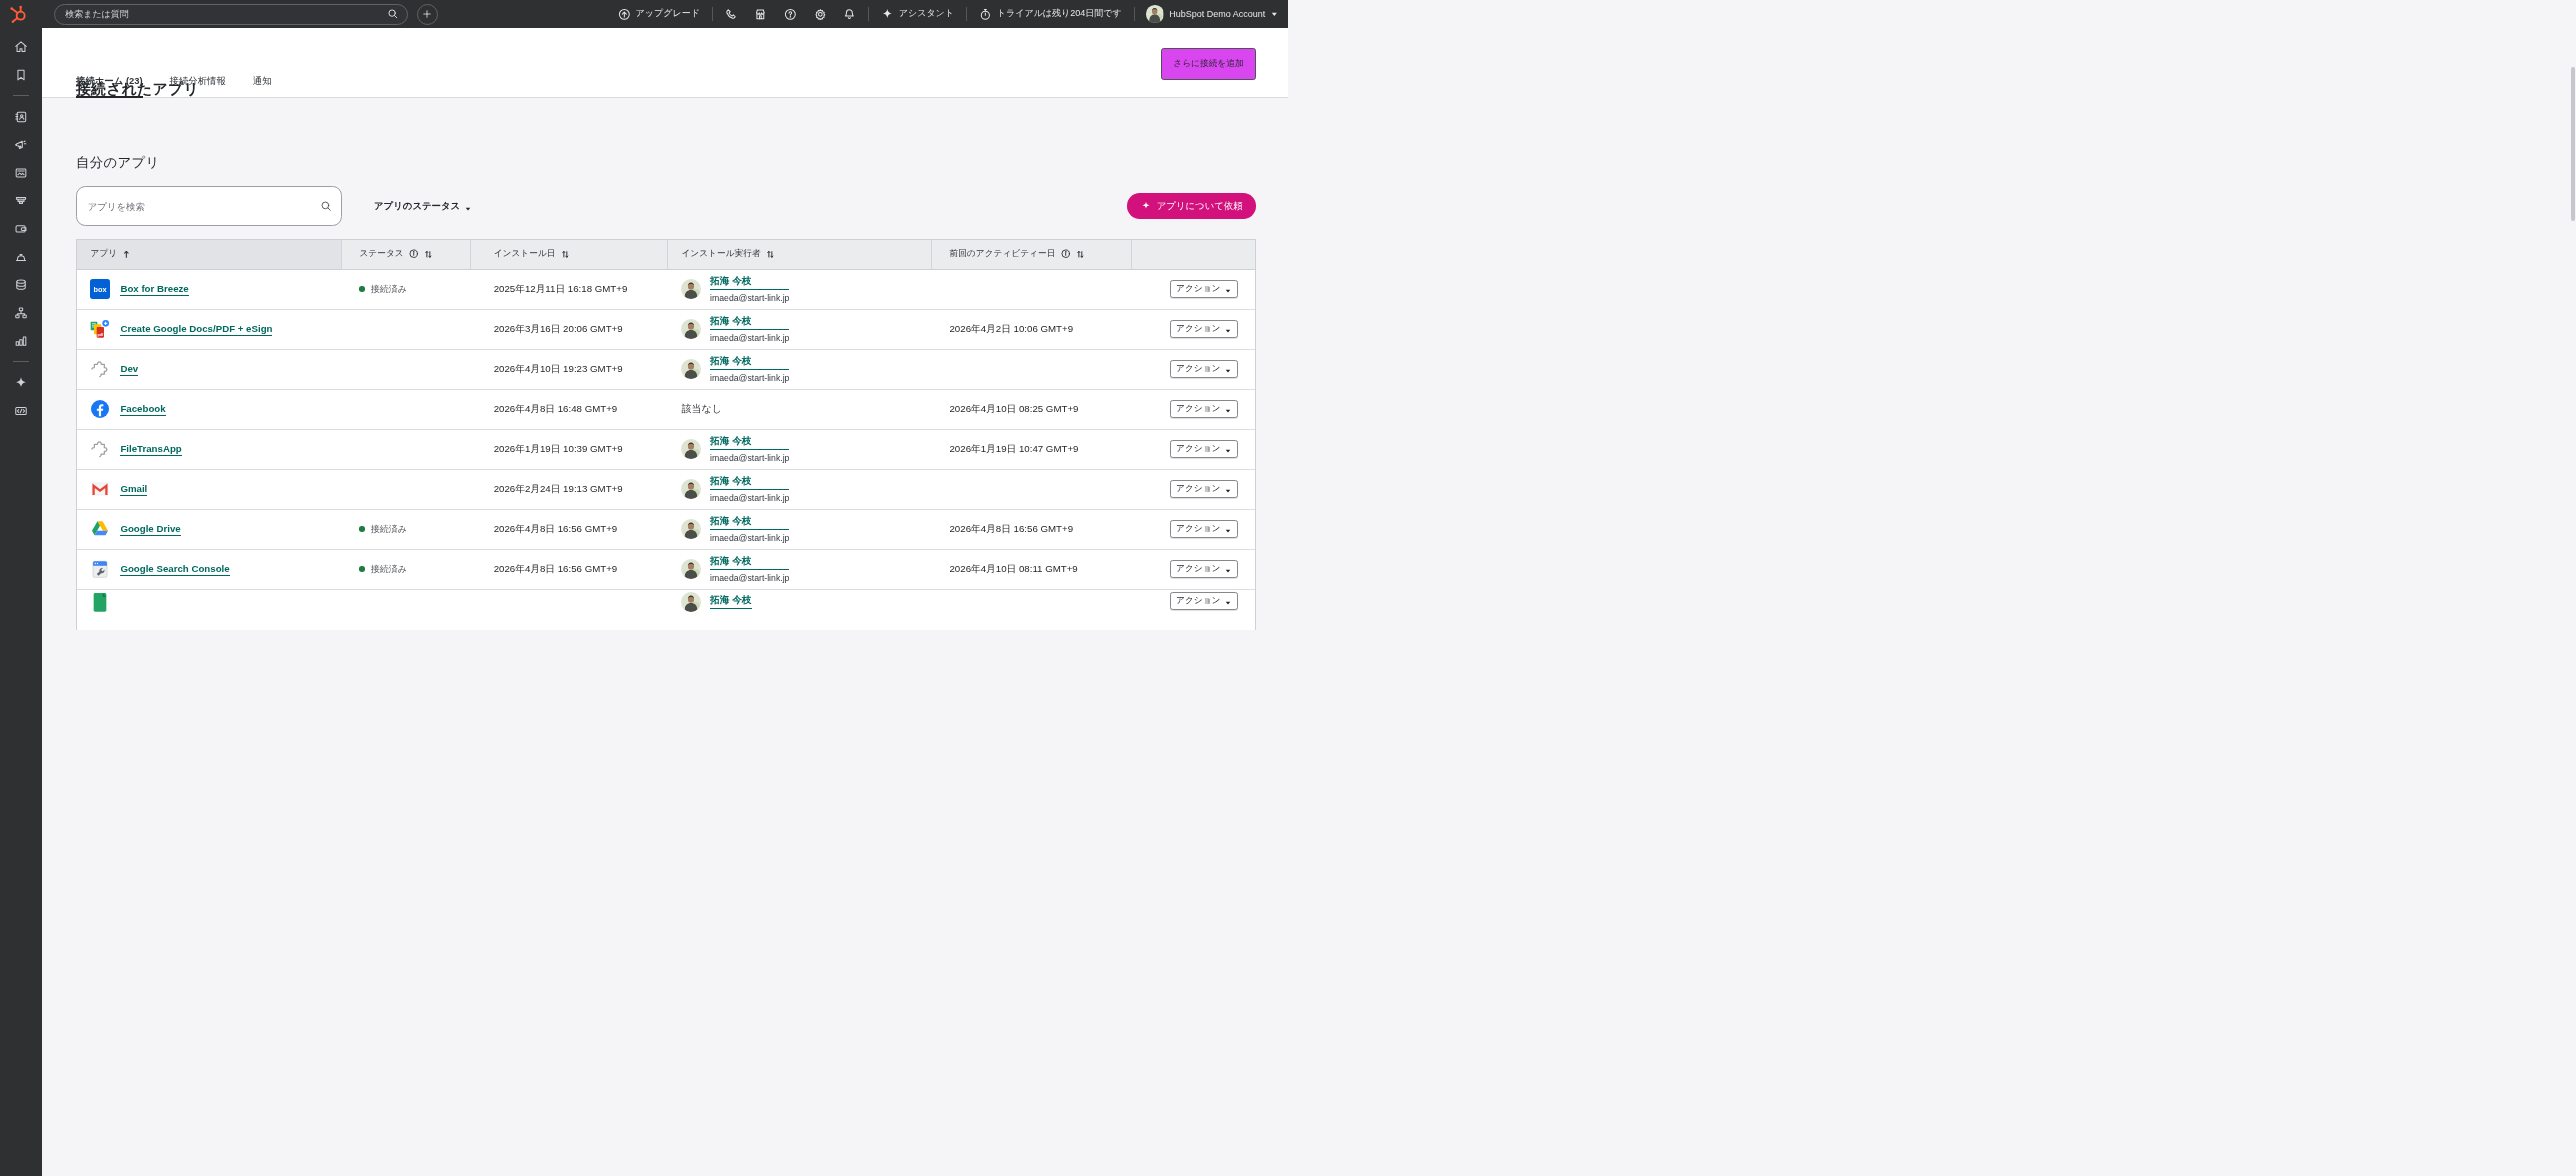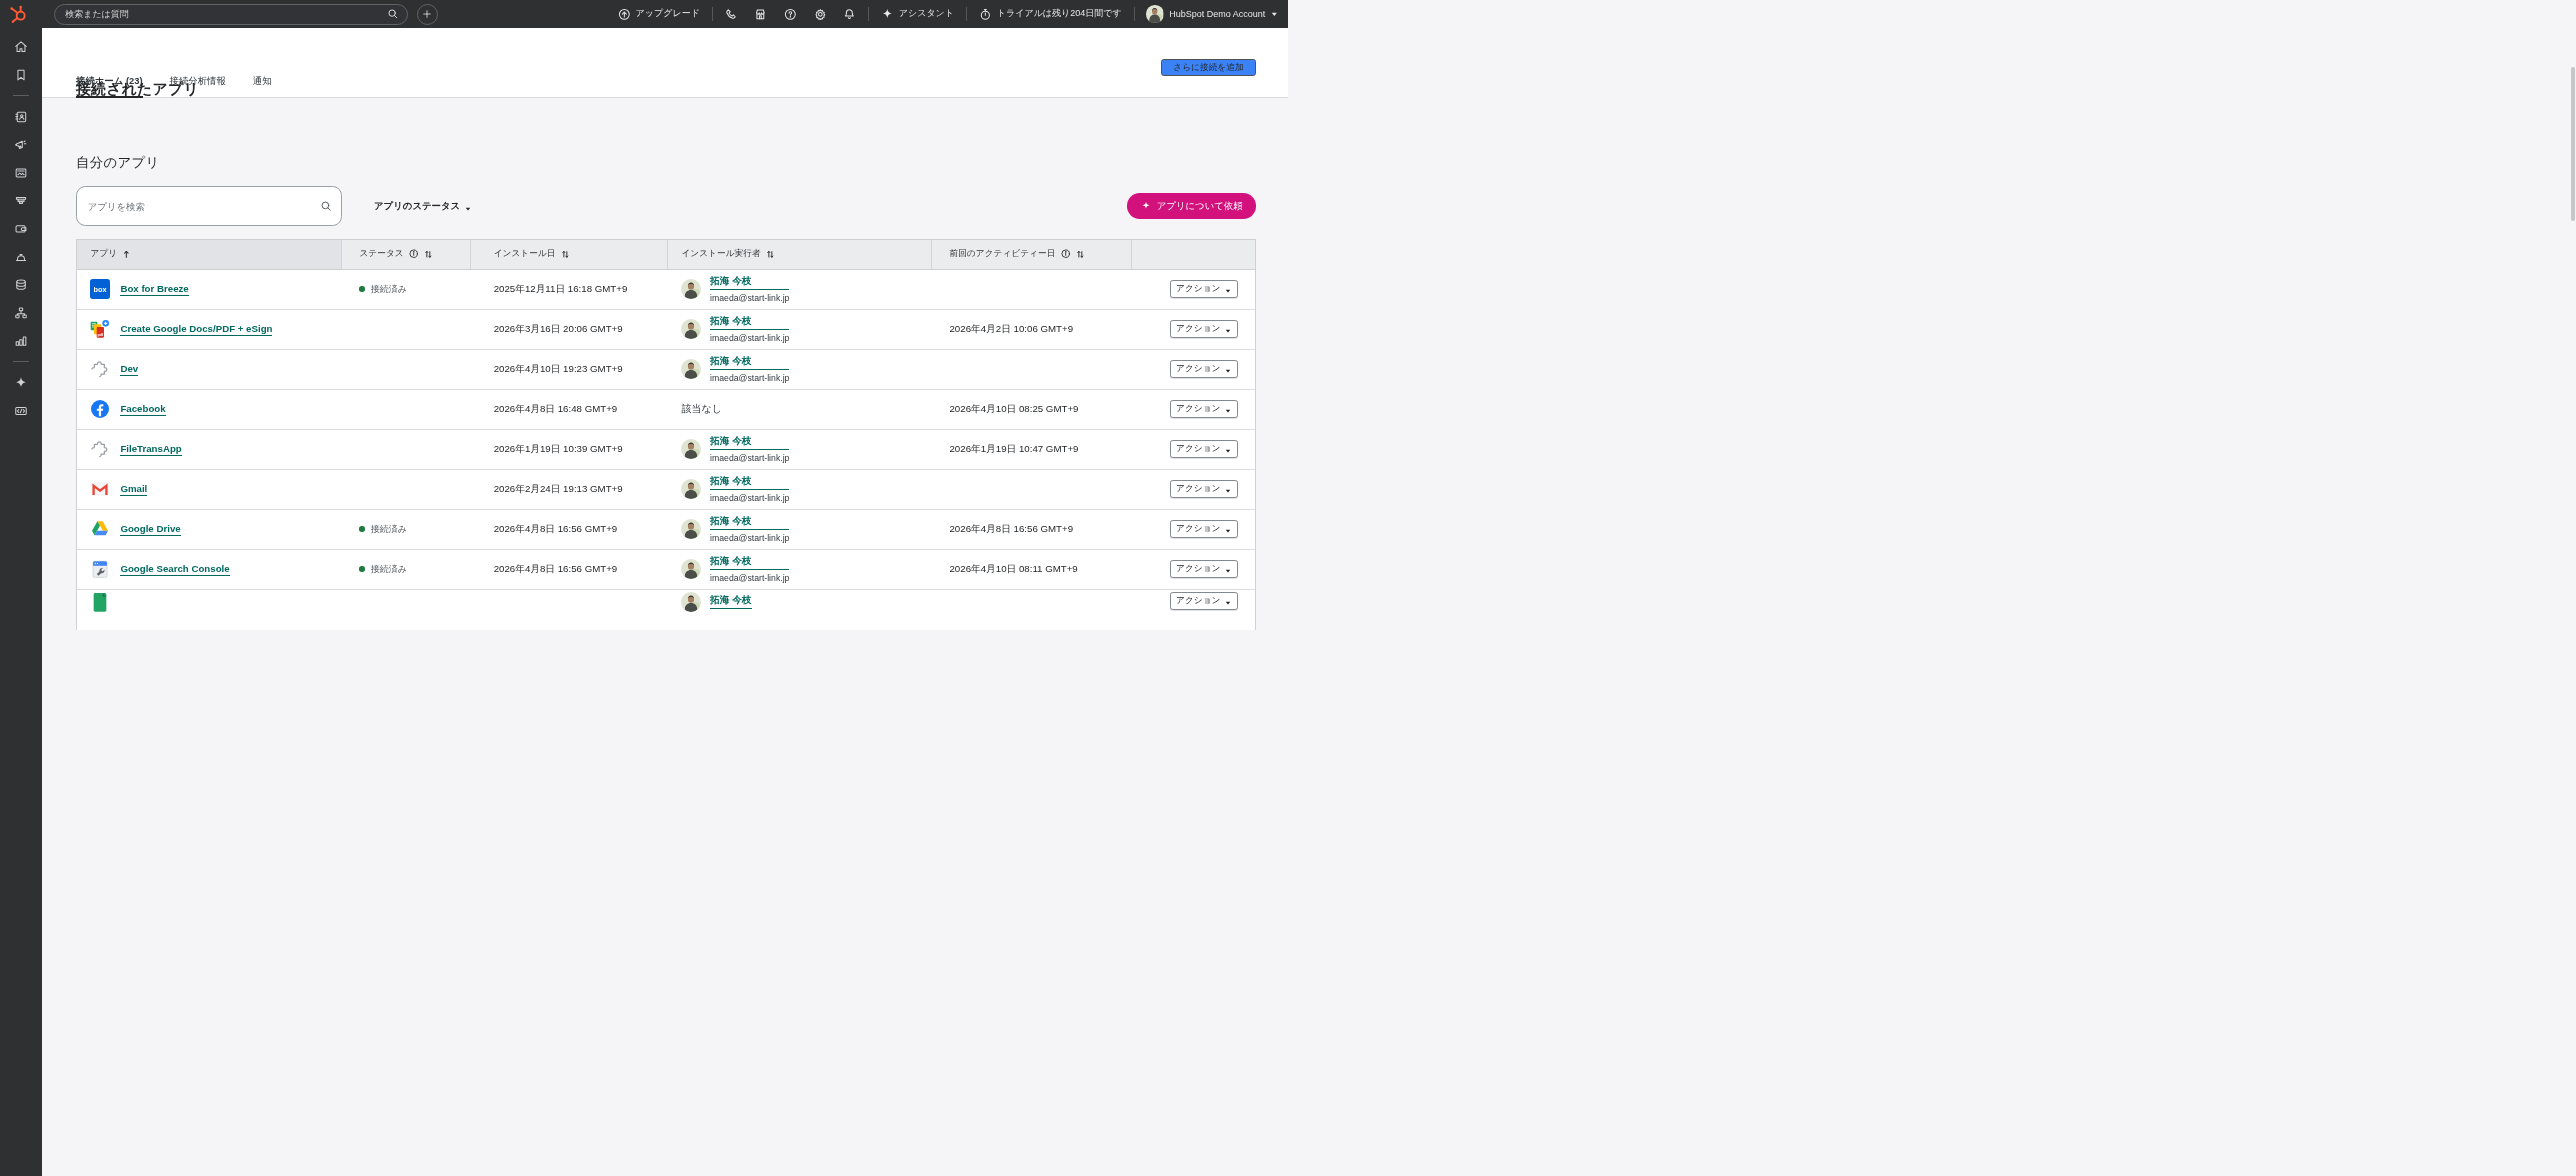--- a/index.html
+++ b/index.html
@@ -46,21 +46,21 @@
     display:flex; flex-direction:column; align-items:center; padding-top:4.7px;
   }
   .sitem { height:28px; display:flex; align-items:center; justify-content:center; width:42px; color:#ced1d5; cursor:pointer; }
   .sitem svg { width:14px; height:14px; }
   .sdiv { width:16px; height:0.7px; background:#5b5d61; margin:6.7px 0; }
   
   .main { position:absolute; left:42px; top:28px; width:1246px; }
   .pagehead { background:#fff; height:70px; position:relative; border-bottom:0.7px solid #d9dadc; }
   .ptitle { position:absolute; left:34px; top:17.4px; font-size:14.8px; font-weight:700; letter-spacing:0.3px;margin-top:35px; }
   .addconn {
-    position:absolute; right:32px; top:31px; height:17px; padding:0 11.4px; background:#3b82f6;
+    position:absolute; right:32px; top:20px; height:32px; padding:0 11.4px; background:#d946ef;
     border:0.7px solid #4f5257; border-radius:2.7px; font-size:8.7px; color:#24262a; cursor:pointer;
     font-family:inherit;
   }
   .tabs { position:absolute; left:34px; bottom:-0.7px; display:flex; gap:27px; }
   .tab { font-size:9.4px; color:#2e3338; padding-bottom:8px; cursor:pointer; border-bottom:2.7px solid transparent; }
   .tab.active { font-weight:700; border-bottom-color:#24262a; }
   .content { padding:0 32px 0 34px; }
   .sectitle { padding-top:56px; font-size:13.4px; color:#24262a; letter-spacing:0.3px; }
   .toolbar { margin-top:14px; display:flex; align-items:center; }
   .appsearch {

